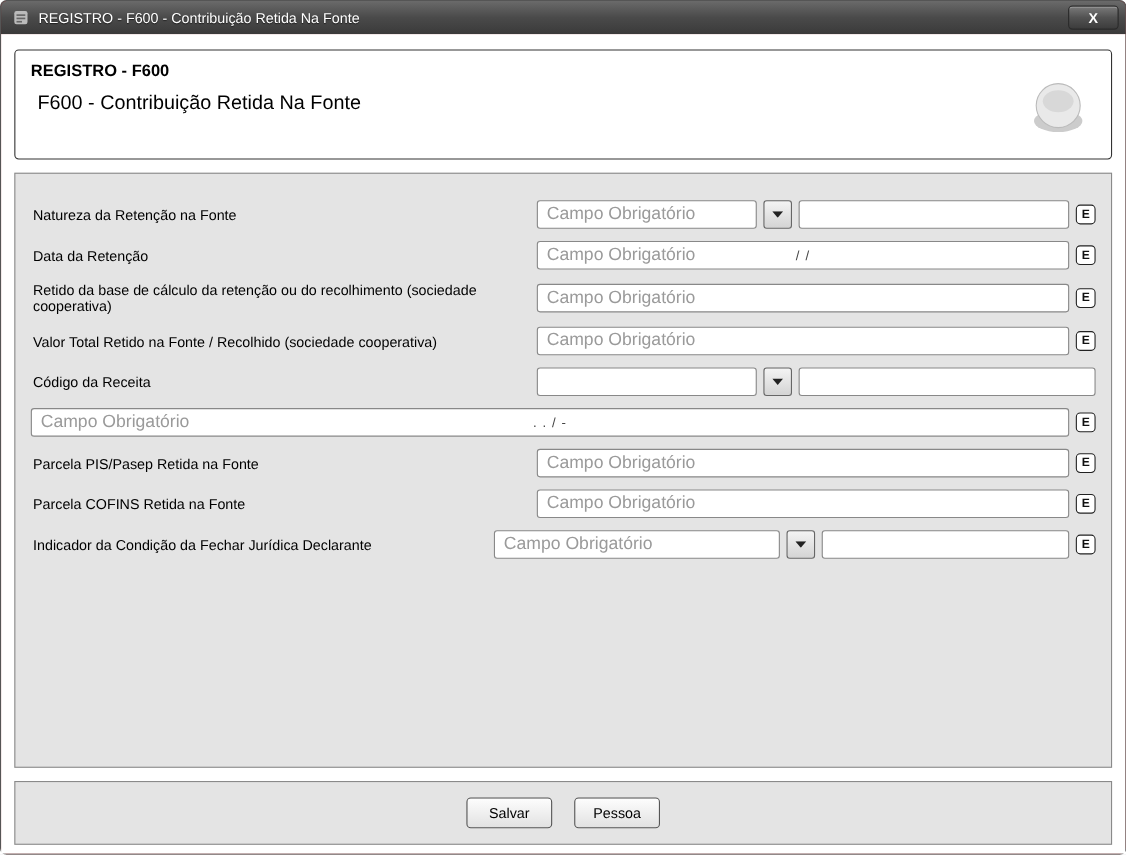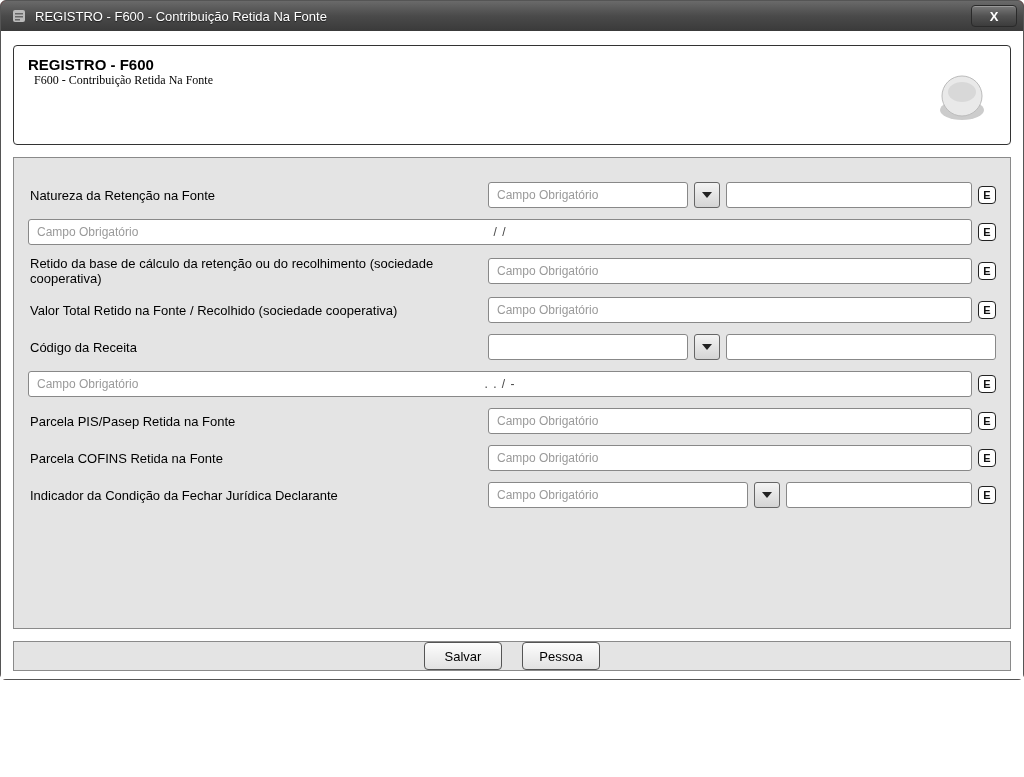--- a/index.html
+++ b/index.html
@@ -10,21 +10,21 @@
     body {
       font-family: Arial, sans-serif;
       font-size: 12px;
       background: #fff;
       width: 1024px;
       height: 777px;
       overflow: hidden;
     }
     .window {
       width: 1024px;
-      height: 680px;
+      height: 777px;
       border: 1px solid #555;
       border-radius: 6px;
       background: #7f1d1d;
       display: flex;
       flex-direction: column;
     }
     .titlebar {
       height: 30px;
       background: linear-gradient(to bottom, #6a6a6a 0%, #4a4a4a 50%, #3a3a3a 100%);
       border-radius: 5px 5px 0 0;
@@ -73,26 +73,25 @@
       border: 1px solid #333;
       border-radius: 4px;
       background: #fff;
       padding: 10px 14px 18px 14px;
       position: relative;
       min-height: 100px;
     }
     .header-title {
       font-size: 15px;
       font-weight: bold;
-      margin-bottom: 0;
+      margin-bottom: 10px;
     }
     .header-sub {
-      font-size: 12px;
+      font-size: 18px;
       padding-left: 6px;
-      font-family: Liberation Serif, serif;
     }
     .header-logo {
       position: absolute;
       right: 20px;
       top: 24px;
       width: 56px;
       height: 56px;
     }
     .form-box {
       border: 1px solid #8a8a8a;
@@ -119,21 +118,21 @@
       flex: 1;
       display: flex;
       align-items: center;
       gap: 6px;
     }
     input[type="text"] {
       height: 26px;
       border: 1px solid #888;
       border-radius: 3px;
       padding: 0 8px;
-      font-size: 12px;
+      font-size: 16px;
       background: #fff;
       color: #333;
     }
     input[type="text"]::placeholder {
       color: #9a9a9a;
     }
     .input-code {
       width: 200px;
     }
     .input-full {
@@ -185,20 +184,21 @@
       align-items: center;
       justify-content: center;
       font-size: 11px;
       font-weight: bold;
       color: #111;
       cursor: pointer;
     }
     .footer-box {
       border: 1px solid #8a8a8a;
       background: #e4e4e4;
+      padding: 14px;
       display: flex;
       justify-content: center;
       gap: 20px;
     }
     .btn {
       min-width: 78px;
       height: 28px;
       padding: 0 14px;
       border: 1px solid #555;
       border-radius: 4px;
@@ -255,20 +255,21 @@
               <svg viewBox="0 0 10 6">
                   <path d="M0 0 L5 6 L10 0 Z" fill="#222"></path>
                 </svg>
             </div>
             <input type="text" class="input-desc" style="">
             <div class="e-badge">E</div>
           </div>
         </div>
 
         <div class="form-row">
+          <div class="form-label">Data da Retenção</div>
           <div class="input-cluster">
             <div class="overlay-wrap">
               <input type="text" class="input-full" placeholder="Campo Obrigatório" style="">
               <span class="overlay-mask">/ /</span>
             </div>
             <div class="e-badge">E</div>
           </div>
         </div>
 
         <div class="form-row">

